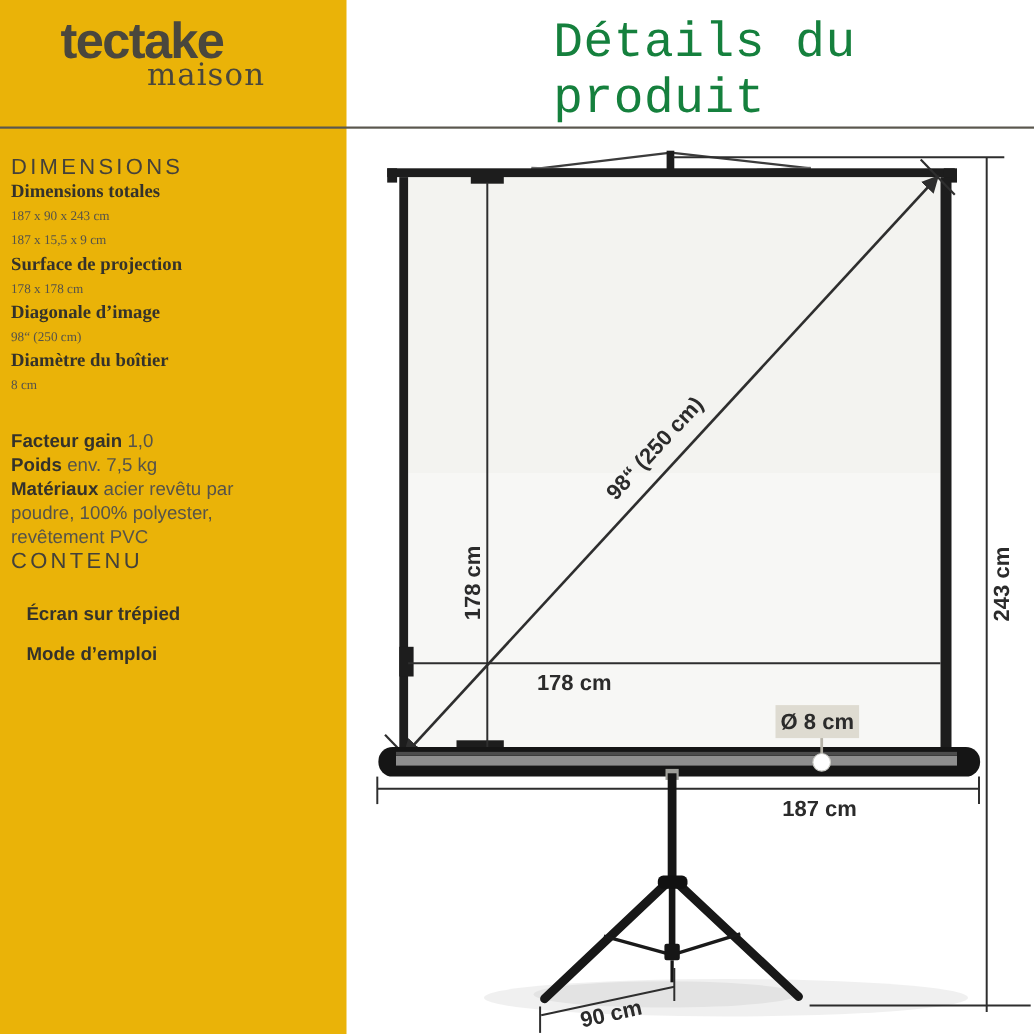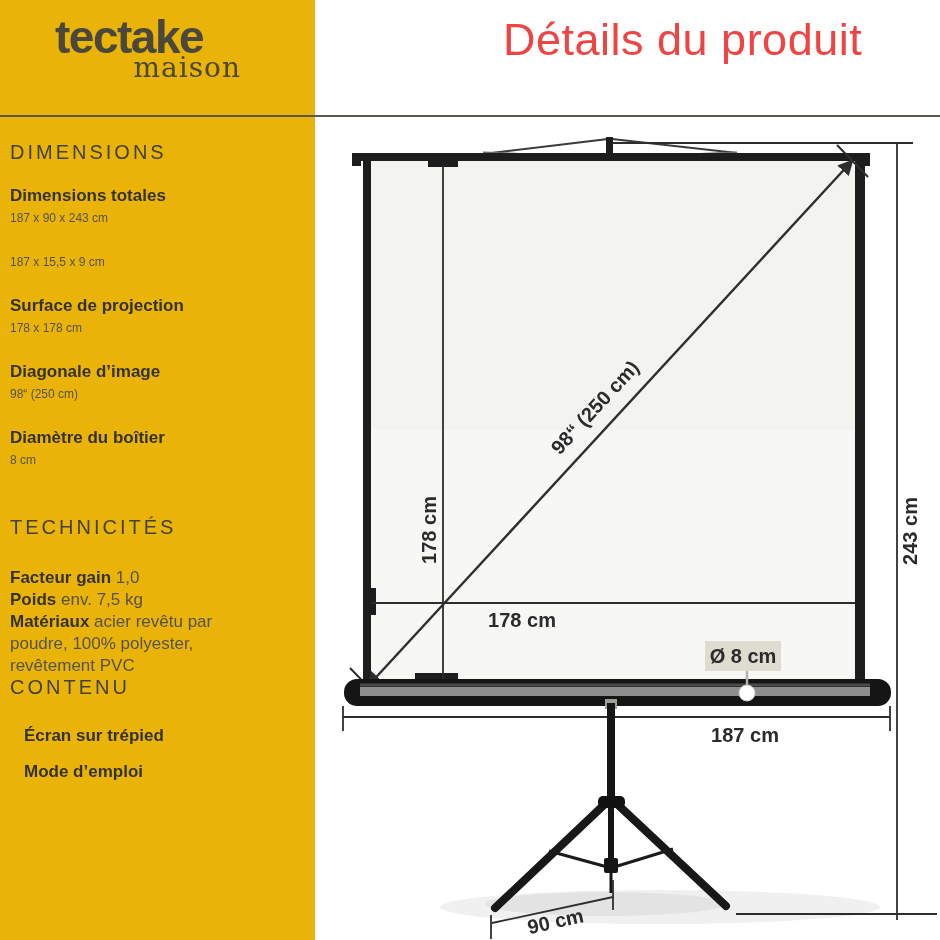--- a/index.html
+++ b/index.html
@@ -9,32 +9,32 @@
            box-sizing:border-box;padding:0 8px 0 10px;}
   .logo{margin:14px 0 0 45px;width:186px;}
   .logo-main{font-size:46px;font-weight:700;letter-spacing:-1.5px;line-height:1;color:#4a473d;}
   .logo-sub{font-family:"DejaVu Serif",serif;font-size:28px;line-height:1;text-align:right;
             margin-top:-6px;letter-spacing:1px;color:#4a473d;}
   .hr{position:absolute;left:0;top:115px;width:940px;height:2px;background:#5a574e;}
   .sec-heading{font-size:20px;font-weight:400;letter-spacing:3px;color:#44413a;line-height:21px;margin:0;}
   #h-dimensions{margin-top:60px;}
   #h-tech{margin-top:46px;}
   #h-contenu{}
-  .spec{margin-top:22px;}
+  .spec{font-family:Liberation Serif, serif;}
   .spec:first-of-type{margin-top:29px;}
   .spec-label{font-size:17px;font-weight:700;color:#34322b;line-height:22px;}
   .spec-value{font-size:12px;color:#56534a;line-height:22px;}
   .note{font-size:17px;color:#56534a;line-height:22px;margin:22px 0 0 0;}
   .tech-block{margin:29px 0 0 0;}
   .tech-line{font-size:17px;color:#56534a;line-height:22px;margin:0;max-width:242px;}
   .tech-line b{color:#34322b;margin-top:29px;}
   .content-block{margin:27px 0 0 0;}
   .content-line{font-size:17px;font-weight:700;color:#34322b;line-height:22px;margin:14px;}
-  .title{position:absolute;left:503px;top:14px;margin:0;font-family:Liberation Sans, sans-serif;
-         font-weight:400;font-size:45px;letter-spacing:0.5px;color:#ef4444;}
+  .title{position:absolute;left:503px;top:14px;margin:0;font-family:Liberation Mono, monospace;
+         font-weight:400;font-size:45px;letter-spacing:0.5px;color:#15803d;}
   .diagram{position:absolute;left:0;top:0;width:940px;height:940px;}
   .dim-label{font-family:"Liberation Sans",sans-serif;font-size:20px;font-weight:600;fill:#2b2b2b;}
 </style>
 </head>
 <body>
 
 <aside class="sidebar">
   <div class="logo">
     <div class="logo-main">tectake</div>
     <div class="logo-sub">maison</div>
@@ -56,21 +56,20 @@
   <div class="spec">
     <div class="spec-label">Diagonale d’image</div>
     <div class="spec-value">98“ (250 cm)</div>
   </div>
   <div class="spec">
     <div class="spec-label">Diamètre du boîtier</div>
     <div class="spec-value">8 cm</div>
   </div>
 
 
-  <h2 class="sec-heading" id="h-tech">TECHNICITÉS</h2>
 
   <div class="tech-block">
     <p class="tech-line"><b>Facteur gain</b> <span>1,0</span></p>
     <p class="tech-line"><b>Poids</b> <span>env. 7,5 kg</span></p>
     <p class="tech-line"><b>Matériaux</b> <span>acier revêtu par poudre, 100% polyester, revêtement PVC</span></p>
   </div>
 
   <h2 class="sec-heading" id="h-contenu">CONTENU</h2>
 
   <div class="content-block">

